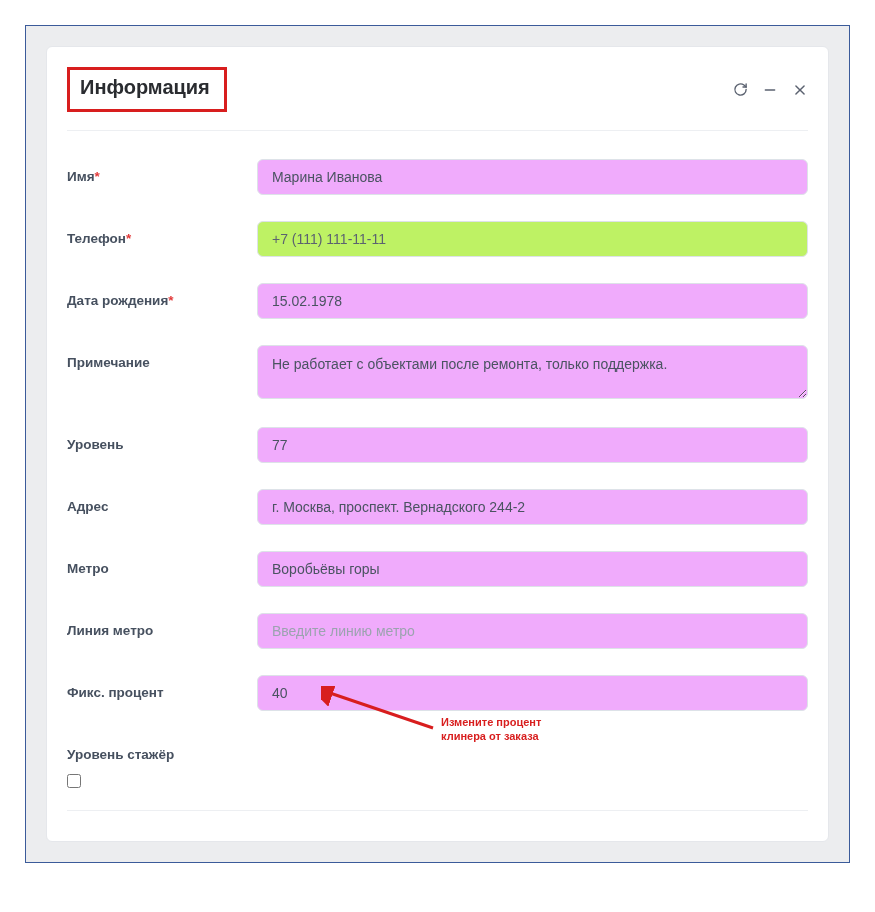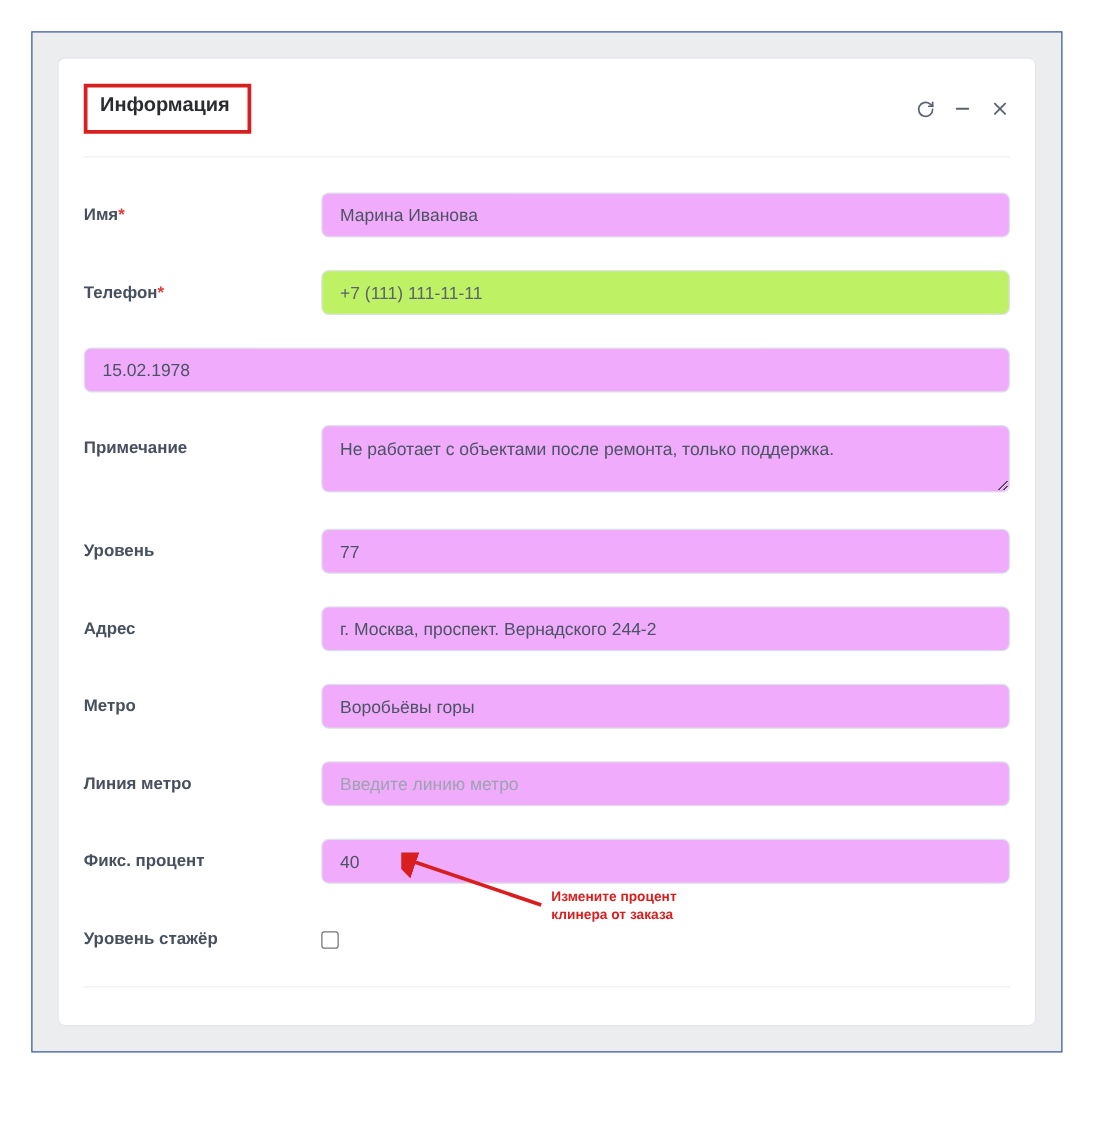--- a/index.html
+++ b/index.html
@@ -29,21 +29,21 @@
       padding-bottom: 18px;
       border-bottom: 1px solid #edeff2;
       margin-bottom: 28px;
     }
     .title-box {
       border: 3px solid #d81e1e;
       padding: 6px 14px 10px 10px;
       display: inline-block;
     }
     .title-text {
-      font-size: 16px;
+      font-size: 20px;
       font-weight: 600;
       color: #2a2c30;
     }
     .card-actions {
       display: flex;
       gap: 14px;
       align-items: center;
       color: #5b6270;
     }
     .card-actions .icon {
@@ -130,21 +130,21 @@
     .arrow-text {
       position: absolute;
       left: 120px;
       top: 10px;
       font-size: 11px;
       font-weight: 700;
       color: #d81e1e;
       line-height: 1.3;
       white-space: nowrap;
     }
-    .row-short { margin-bottom: 18px; }
+    .row-short { margin-bottom: 18px; flex-direction: column; }
   </style>
 </head>
 <body>
 
 <div class="outer-frame">
   <div class="card">
 
     <div class="card-header">
       <div class="title-box">
         <span class="title-text">Информация</span>
@@ -178,20 +178,21 @@
     </div>
 
     <div class="form-row">
       <div class="form-label"><span>Телефон</span><span class="req">*</span></div>
       <div class="form-control-wrap">
         <input type="text" class="form-input readonly" readonly="" value="+7 (111) 111-11-11" style="">
       </div>
     </div>
 
     <div class="form-row">
+      <div class="form-label"><span>Дата рождения</span><span class="req">*</span></div>
       <div class="form-control-wrap">
         <input type="text" class="form-input" value="15.02.1978" style="">
       </div>
     </div>
 
     <div class="form-row">
       <div class="form-label"><span>Примечание</span></div>
       <div class="form-control-wrap">
         <textarea class="form-textarea" style="">Не работает с объектами после ремонта, только поддержка.</textarea>
       </div>

